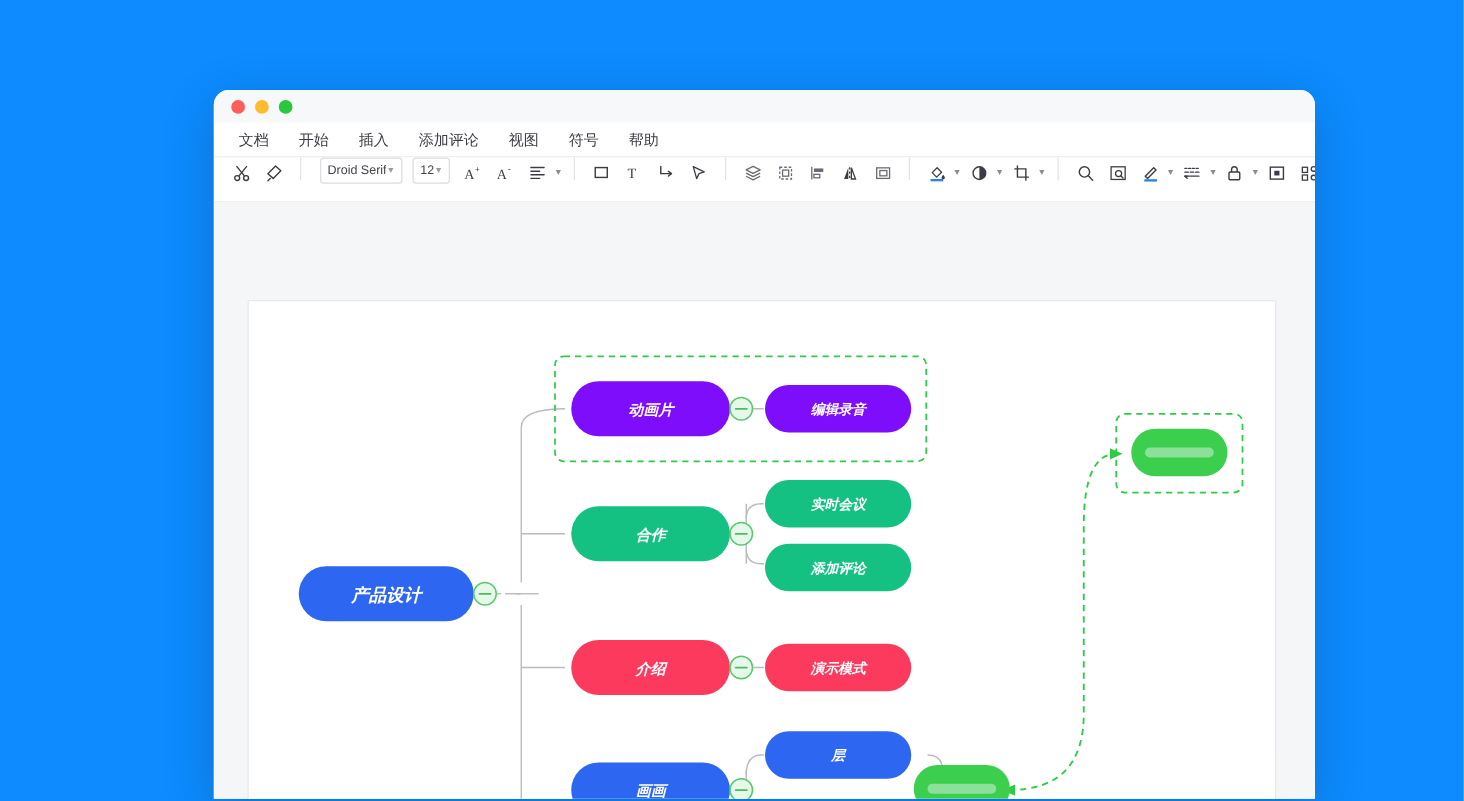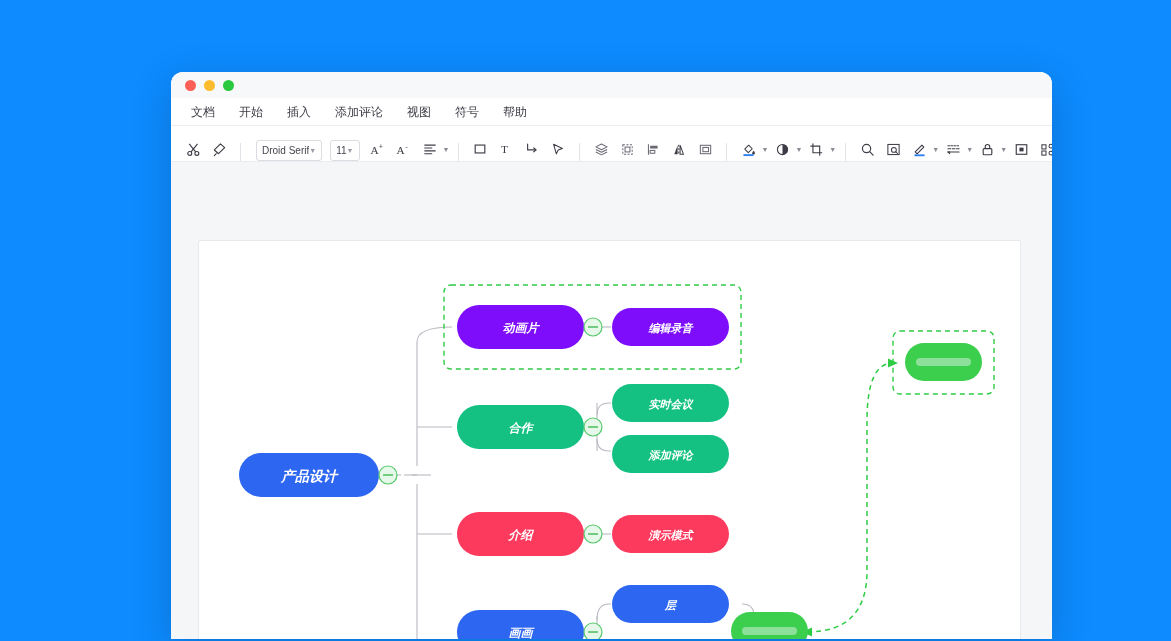--- a/index.html
+++ b/index.html
@@ -54,21 +54,21 @@
     cursor: default;
     white-space: nowrap;
   }
   .menu-item:first-child { padding-left: 4px; }
 
   
   #toolbar {
     height: 36px;
     background: #ffffff;
     display: flex;
-    align-items: flex-end;
+    align-items: flex-start;
     padding: 0 10px;
     gap: 2px;
     border-bottom: 1px solid #ececf0;
   }
   .tb-btn {
     width: 24px; height: 24px;
     display: flex; align-items: center; justify-content: center;
     color: #3c3c46;
     cursor: default;
     flex: 0 0 auto;
@@ -187,21 +187,21 @@
     </div>
 
     <div class="tb-sep"></div>
 
     <div class="tb-select" id="font-name-select">
       <span class="val">Droid Serif</span>
       <span class="arrow">▼</span>
     </div>
 
     <div class="tb-select" id="font-size-select">
-      <span class="val">11</span>
+      <span class="val">12</span>
       <span class="arrow">▼</span>
     </div>
 
     <div class="tb-btn" style="margin-left:4px">
       <svg width="15" height="15" viewBox="0 0 16 16" fill="#3c3c46">
         <text x="0.5" y="13" font-size="12" font-family="Liberation Serif, serif">A</text>
         <text x="9.5" y="7" font-size="7" font-family="Liberation Sans, sans-serif">+</text>
       </svg>
     </div>
 

